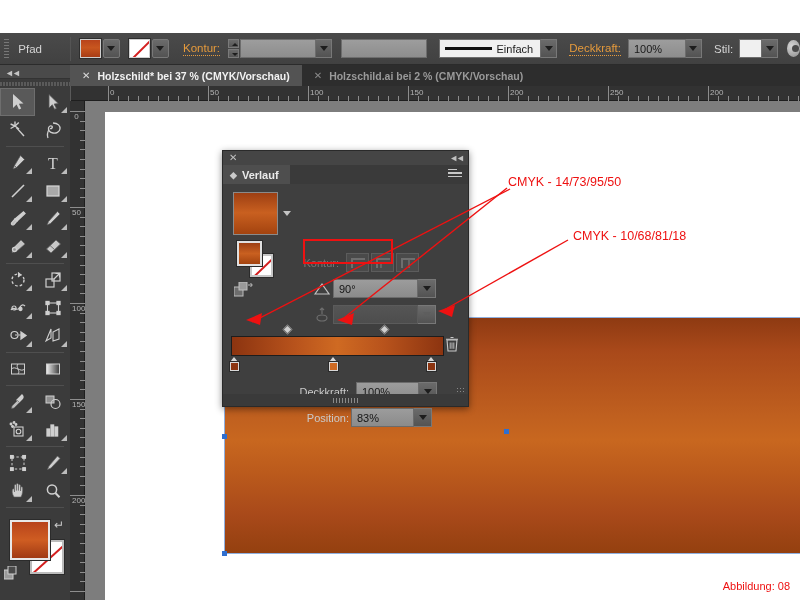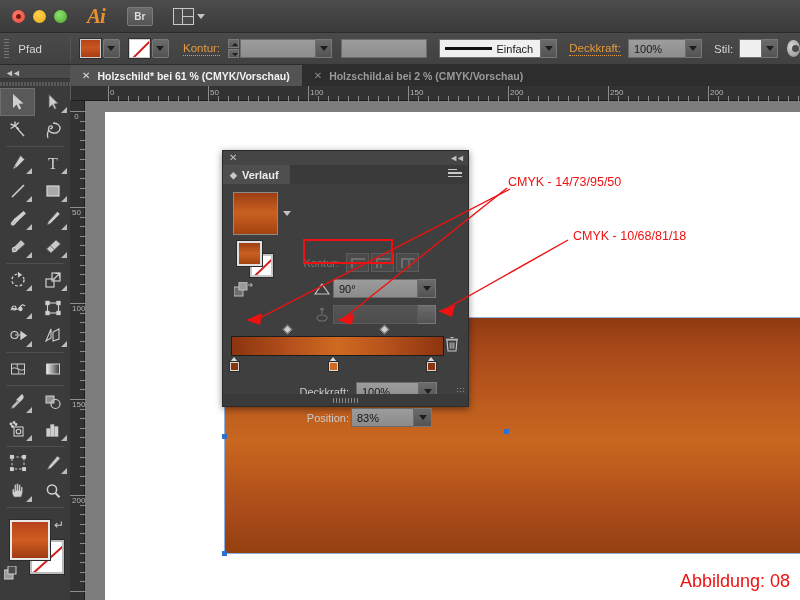--- a/index.html
+++ b/index.html
@@ -212,40 +212,27 @@
   .resize-grip { position:absolute; right:3px; bottom:12px; width:9px;height:9px;
     background-image: radial-gradient(#888 0.8px, transparent 0.9px);
     background-size:3px 3px; }
   .panel-foot { position:absolute; left:0; bottom:0; width:100%; height:12px; background:#3a3a3a; display:flex;align-items:center;justify-content:center;}
   .foot-grip { width:26px;height:5px; background-image:repeating-linear-gradient(90deg,#8a8a8a 0 1px,transparent 1px 3px);}
 
   
   .anno-svg { position:absolute; left:0; top:0; width:800px; height:600px; pointer-events:none; }
   .anno-text { position:absolute; color:#ee1111; font-size:12.5px; font-family:"Liberation Sans",sans-serif; white-space:nowrap;}
   .redbox { position:absolute; border:2px solid #ee1111; }
-  .figcap { position:absolute; right:10px; bottom:8px; color:#ee1111; font-size:18px;}
+  .figcap { position:absolute; right:10px; bottom:8px; color:#ee1111; font-size:11px;}
 </style>
 </head>
 <body>
 
 <div id="app">
 
-  <div class="titlebar">
-    <div class="traffic">
-      <div class="dot red"></div>
-      <div class="dot yellow"></div>
-      <div class="dot green"></div>
-    </div>
-    <div class="ai-logo">Ai</div>
-    <div class="br-btn">Br</div>
-    <div class="arr-btn">
-      <div class="arr-icon"></div>
-      <div class="caret-d"></div>
-    </div>
-  </div>
 
   <div class="controlbar">
     <div class="grip"></div>
     <div class="cb-label">Pfad</div>
     <div class="cb-sep" style="margin-left:28px"></div>
 
     <div class="sw-wrap">
       <div class="swatch fill"></div>
       <div class="mini-drop">
           <i></i>
@@ -297,21 +284,21 @@
       <div class="field-drop">
           <i></i>
         </div>
     </div>
     <div class="gear-ic"></div>
   </div>
 
   <div class="tabbar">
     <div class="tab active">
       <span class="x">✕</span>
-      <span>Holzschild* bei 61 % (CMYK/Vorschau)</span>
+      <span>Holzschild* bei 37 % (CMYK/Vorschau)</span>
     </div>
     <div class="tab inactive">
       <span class="x">✕</span>
       <span>Holzschild.ai bei 2 % (CMYK/Vorschau)</span>
     </div>
   </div>
 
   <div class="toolwrap">
     <div class="tool-head">
       <span class="cc">◄◄</span>

